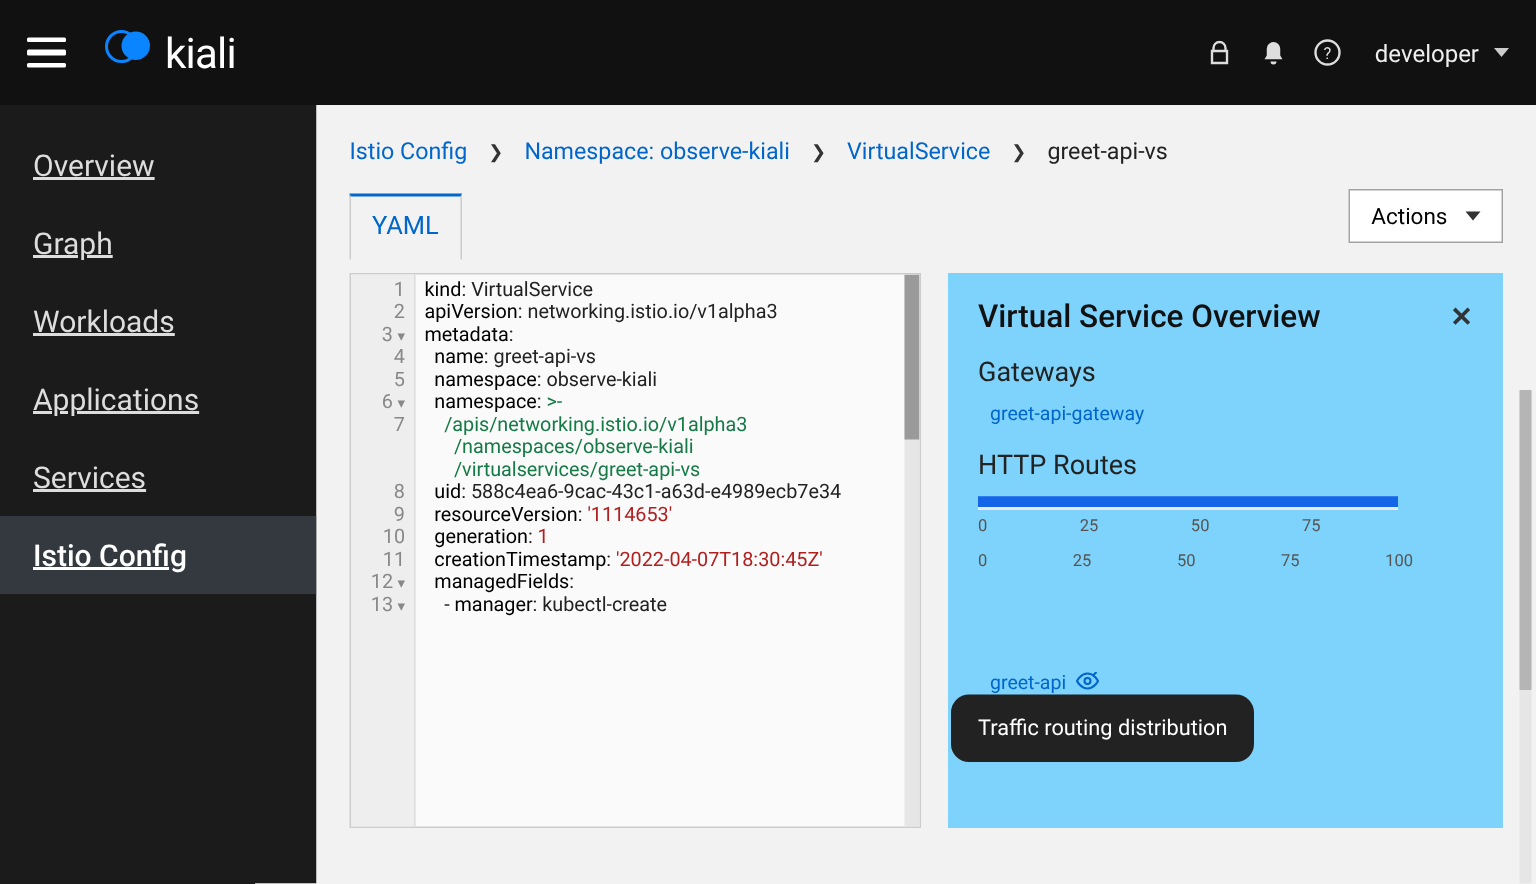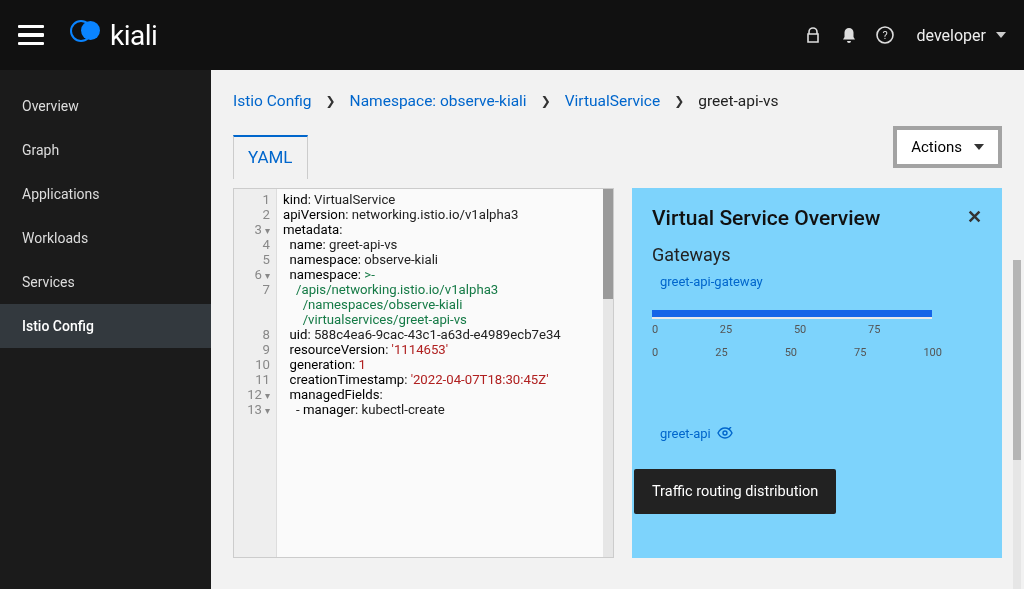--- a/index.html
+++ b/index.html
@@ -20,34 +20,34 @@
   .logo-mark .c1 { position:absolute; width:22px; height:22px; border:2.5px solid #0a84ff; border-radius:50%; left:0; top:1px;}
   .logo-mark .c2 { position:absolute; width:19px; height:19px; background:#0a84ff; border-radius:50%; left:11px; top:2.5px;}
   .header-spacer { flex:1; }
   .header-icon { width:36px; display:flex; justify-content:center; font-size:17px; cursor:pointer; color:#ddd;}
   .user-menu { display:flex; align-items:center; gap:10px; margin-left:14px; cursor:pointer; font-size:16px; color:#eee;}
   .caret-down { width:0; height:0; border-left:5px solid transparent; border-right:5px solid transparent; border-top:6px solid #ccc; }
 
   .body { display:flex; height: calc(589px - 70px); }
 
   .sidebar { width:211px; background:#1b1b1b; color:#ddd; padding-top:14px; }
-  .nav-item { padding:14px 22px; font-size:14px; cursor:pointer; display:flex; align-items:center; gap:8px;}
+  .nav-item { padding:14px 22px; font-size:20px; cursor:pointer; display:flex; align-items:center; gap:8px;text-decoration:underline;}
   .nav-item.active { background:#33393e; color:#fff; font-weight:500;}
   .ext-icon { font-size:14px; }
 
   .main { flex:1; position:relative; background:#f2f2f2; }
   .breadcrumb { padding: 22px 22px 10px; font-size:15.5px; display:flex; align-items:center; gap:14px;}
   .breadcrumb a { color:#0066cc; cursor:pointer;}
   .bc-sep { color:#333; font-size:12px; }
   .bc-final { color:#222; }
 
   .tabs-row { display:flex; align-items:flex-end; justify-content:space-between; padding: 6px 22px 0; }
   .tab { border:1px solid transparent; border-bottom:none; padding:10px 14px 12px; font-size:17px; color:#0066cc; background:#f2f2f2; cursor:pointer; position:relative; top:1px;}
   .tab.active { border-color:#ccc; border-top:2px solid #0066cc; background:#f2f2f2;}
-  .actions-btn { border:4px solid #a3a3a3; background:#fff; padding:8px 14px; font-size:15px; display:flex; align-items:center; gap:12px; cursor:pointer; margin-bottom:10px;}
+  .actions-btn { border:1px solid #a3a3a3; background:#fff; padding:8px 14px; font-size:15px; display:flex; align-items:center; gap:12px; cursor:pointer; margin-bottom:10px;}
 
   .panel { margin: 10px 22px 0; display:flex; gap:18px; height: 370px;}
 
   
   .editor { flex:1; border:1px solid #ccc; background:#fafafa; display:flex; font-family: "Menlo","Consolas",monospace; font-size:13.2px; line-height:15px; overflow:hidden; position:relative;}
   .gutter { width:43px; background:#eee; color:#888; text-align:right; padding:3px 6px 3px 0; border-right:1px solid #ddd;}
   .gutter div { height:15px; }
   .fold { color:#888; font-size:10px; display:inline-block; width:8px;}
   .code { padding:3px 6px; white-space:pre; color:#222; flex:1;}
   .k-key { color:#000000; }
@@ -64,21 +64,21 @@
   .ov-sec { font-size:18px; color:#222; margin-top:6px; margin-bottom:6px;}
   .ov-link { color:#0066cc; font-size:13px; margin-left:8px; cursor:pointer; display:inline-flex; align-items:center; gap:6px;}
   .spacer-sm { height:10px;}
 
   .chart { margin-top:10px; }
   .bar-track { height:9px; background:#1565e8; width:280px; position:relative; border-top:2px solid #1565e8; border-bottom:2px solid #eaeaea;}
   .axis { width:290px; display:flex; justify-content:space-between; font-size:11px; color:#555; margin-top:4px; margin-bottom:10px;}
   .weight-badge { position:absolute; right:-24px; top:-8px; background:#222; color:#fff; font-size:10.5px; padding:3px 5px; }
   .tri { position:absolute; left:-5px; top:4px; width:0;height:0;border-top:5px solid transparent;border-bottom:5px solid transparent;border-right:5px solid #222;}
 
-  .tooltip { position:absolute; left:2px; bottom:44px; background:#222; color:#fff; font-size:14.5px; padding:14px 18px; border-radius:2px;}
+  .tooltip { position:absolute; left:2px; bottom:44px; background:#222; color:#fff; font-size:14.5px; padding:14px 18px; border-radius:12px;}
   .eye { font-size:14px;}
 
   .main-scroll { position:absolute; right:3px; top:190px; width:8px; height:370px; background:#e6e6e6;}
   .main-thumb { position:absolute; top:0; width:8px; height:200px; background:#b5b5b5;}
 </style>
 </head>
 <body>
 
 <div class="header">
   <div class="hamburger">
@@ -113,22 +113,22 @@
   <div class="user-menu">
     <span>developer</span>
     <span class="caret-down"></span>
   </div>
 </div>
 
 <div class="body">
   <div class="sidebar">
     <div class="nav-item">Overview</div>
     <div class="nav-item">Graph</div>
+    <div class="nav-item">Workloads</div>
     <div class="nav-item">Applications</div>
-    <div class="nav-item">Workloads</div>
     <div class="nav-item">Services</div>
     <div class="nav-item active">Istio Config</div>
   </div>
 
   <div class="main">
 
     <div class="breadcrumb">
       <a>Istio Config</a>
       <span class="bc-sep">❯</span>
       <a>Namespace: observe-kiali</a>
@@ -189,20 +189,21 @@
       <div class="ov">
         <div class="ov-title">
           <span>Virtual Service Overview</span>
           <span class="close-x">✕</span>
         </div>
 
         <div class="ov-sec">Gateways</div>
         <div class="ov-link">greet-api-gateway</div>
 
         <div class="spacer-sm"></div>
+        <div class="ov-sec">HTTP Routes</div>
 
         <div class="chart">
           <div class="bar-track"></div>
           <div class="axis">
             <span>0</span>
               <span>25</span>
               <span>50</span>
               <span>75</span>
               <span></span>
           </div>

